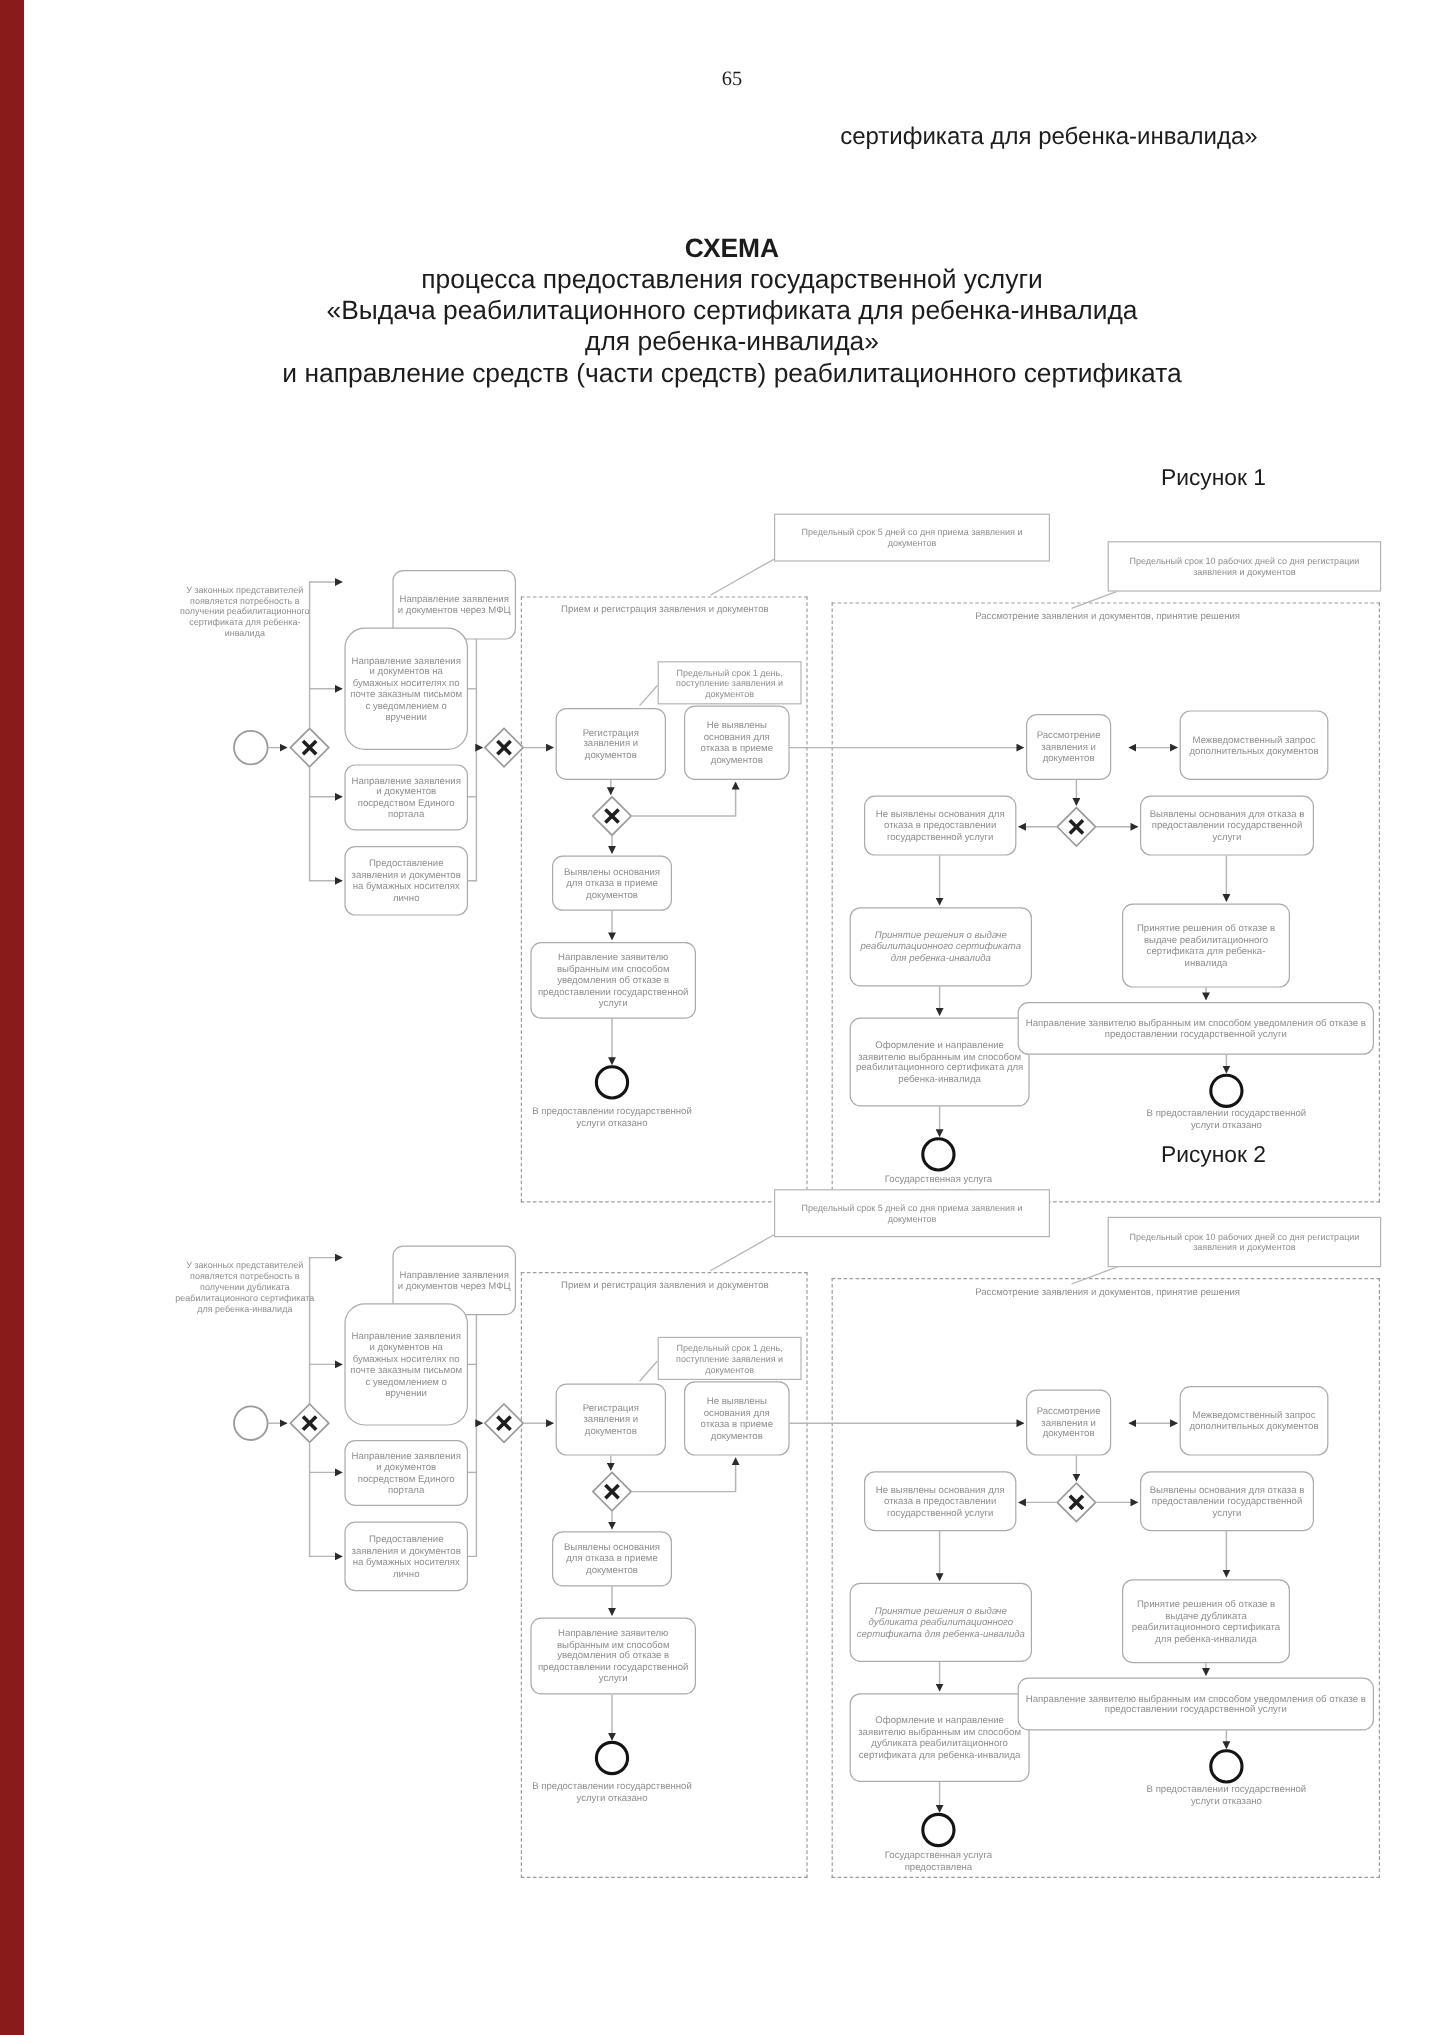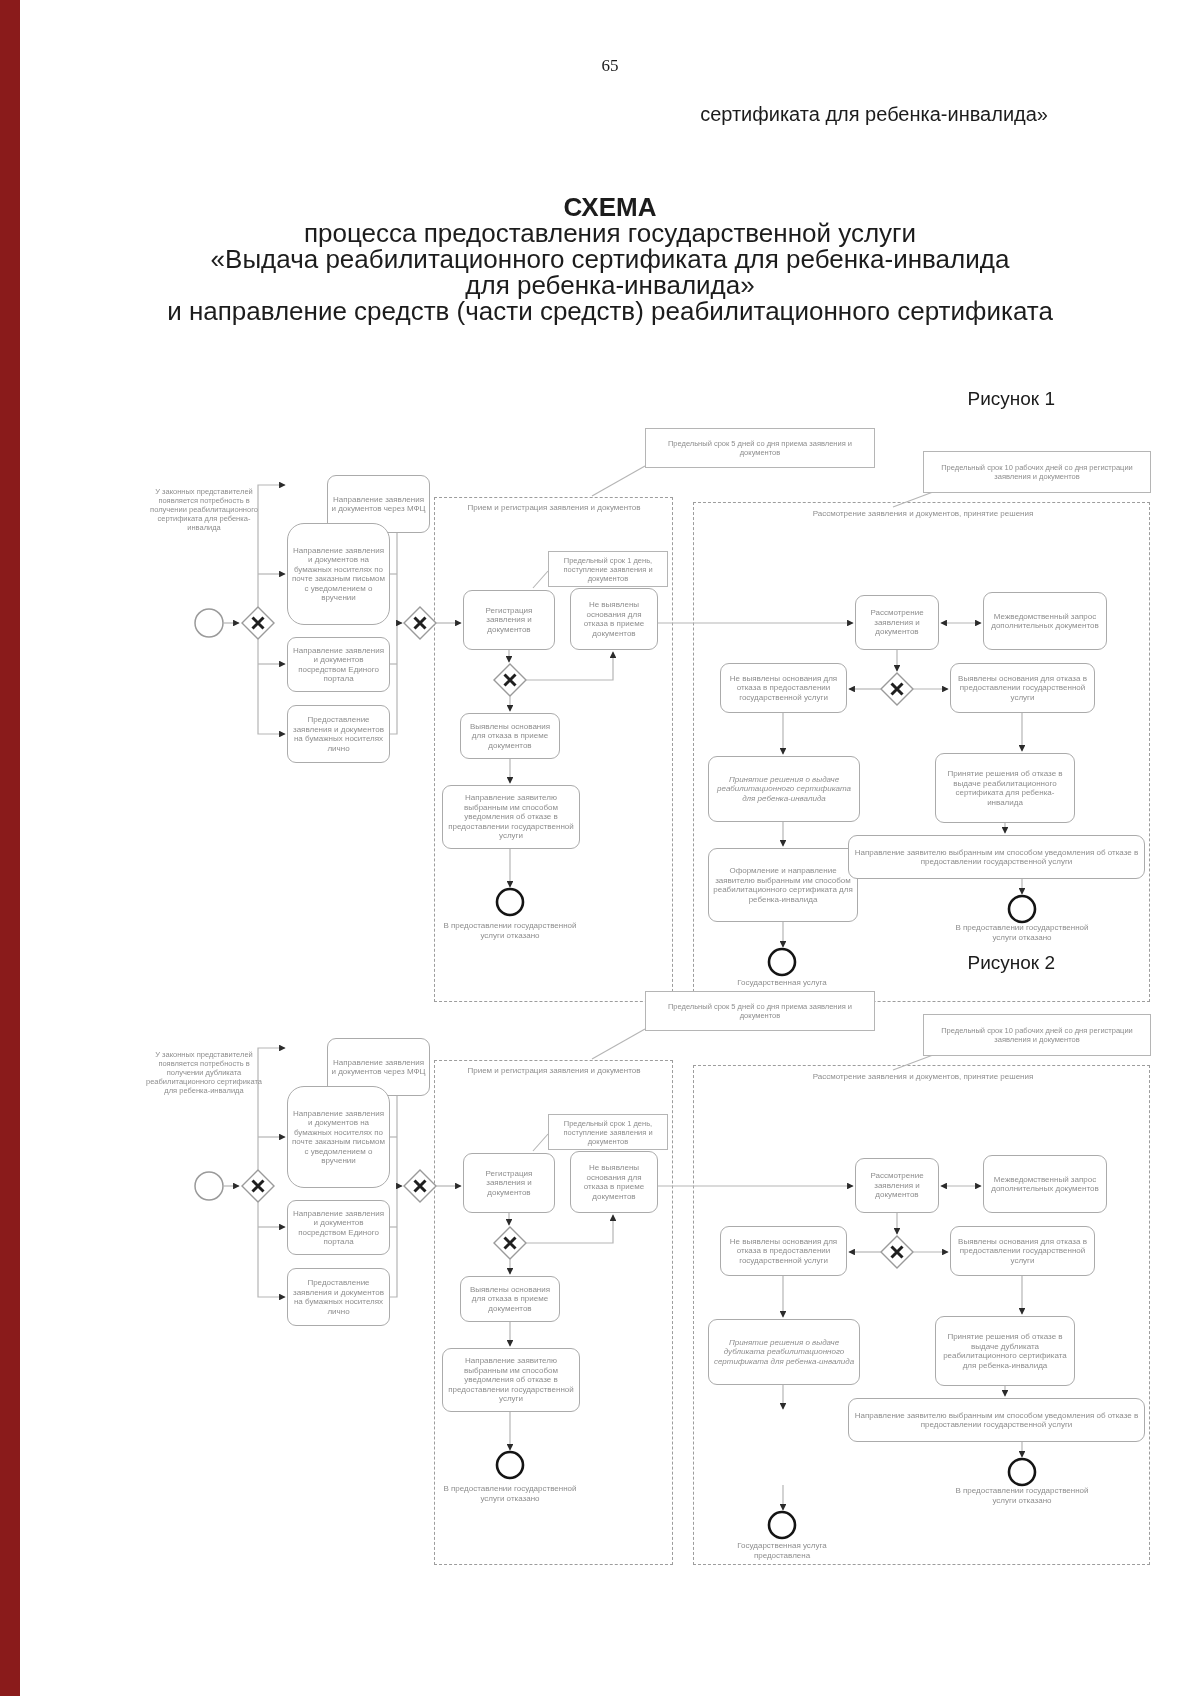--- a/index.html
+++ b/index.html
@@ -5,21 +5,21 @@
   html,body{margin:0;padding:0;background:#e8e8e8;}
   .page{position:relative;width:1200px;height:1696px;background:#ffffff;overflow:hidden;
         font-family:"Liberation Sans",sans-serif;color:#1c1c1c;}
   .redbar{position:absolute;left:0;top:0;width:20px;height:100%;background:#8a1b1b;}
   .content{position:absolute;left:20px;top:0;width:1180px;height:100%;}
 
   .pageno{position:absolute;top:56px;left:0;width:100%;text-align:center;
           font-family:"Liberation Serif",serif;font-size:17px;}
   .contline{position:absolute;top:103px;right:152px;font-size:20px;}
   .titleblock{position:absolute;top:194px;left:0;width:100%;text-align:center;
-              font-size:26px;line-height:26px;}
+              font-size:22px;line-height:26px;}
   .titleblock .b{font-weight:bold;}
   .cap{position:absolute;right:145px;font-size:19px;}
   .cap1{top:388px;} .cap2{top:952px;}
 
   .fig{position:absolute;width:1015px;height:595px;}
   .fig>div{position:absolute;box-sizing:border-box;}
   .fl{position:absolute;left:0;top:0;width:1015px;height:595px;pointer-events:none;}
 
   .bx{border:1px solid #ababab;border-radius:9px;background:#fff;
       display:flex;align-items:center;justify-content:center;text-align:center;
@@ -39,21 +39,21 @@
   .p-reg1lbl{left:300px;top:78px;width:218px;}
   .p-reg2lbl{left:628px;top:84px;width:300px;}
   .p-ann1{left:500px;top:3px;width:230px;height:40px;}
   .p-ann2{left:778px;top:26px;width:228px;height:42px;}
   .p-ann3{left:403px;top:126px;width:120px;height:36px;}
   .p-register{left:318px;top:165px;width:92px;height:60px;}
   .p-noRefAcc{left:425px;top:163px;width:88px;height:62px;}
   .p-refAcc{left:315px;top:288px;width:100px;height:46px;}
   .p-notify1{left:297px;top:360px;width:138px;height:64px;}
   .p-endlbl1{left:295px;top:496px;width:140px;}
-  .p-review{left:710px;top:170px;width:84px;height:55px;}
+  .p-review{left:710px;top:170px;width:71px;height:55px;}
   .p-inter{left:838px;top:167px;width:124px;height:58px;}
   .p-noRefSvc{left:575px;top:238px;width:127px;height:50px;}
   .p-refSvc{left:805px;top:238px;width:145px;height:50px;}
   .p-decIss{left:563px;top:331px;width:152px;height:66px;font-style:italic;}
   .p-sendCert{left:563px;top:423px;width:150px;height:74px;}
   .p-endlbl2{left:572px;top:553px;width:130px;}
   .p-decRef{left:790px;top:328px;width:140px;height:70px;}
   .p-notify2{left:703px;top:410px;width:297px;height:44px;}
   .p-endlbl3{left:810px;top:498px;width:134px;}
 
@@ -203,20 +203,21 @@
       <div class="bx p-register">Регистрация заявления и документов</div>
       <div class="bx p-noRefAcc">Не выявлены основания для отказа в приеме документов</div>
       <div class="bx p-refAcc">Выявлены основания для отказа в приеме документов</div>
       <div class="bx p-notify1">Направление заявителю выбранным им способом уведомления об отказе в предоставлении государственной услуги</div>
       <div class="lb p-endlbl1">В предоставлении государственной услуги отказано</div>
       <div class="bx p-review">Рассмотрение заявления и документов</div>
       <div class="bx p-inter">Межведомственный запрос дополнительных документов</div>
       <div class="bx p-noRefSvc">Не выявлены основания для отказа в предоставлении государственной услуги</div>
       <div class="bx p-refSvc">Выявлены основания для отказа в предоставлении государственной услуги</div>
       <div class="bx p-decIss">Принятие решения о выдаче дубликата реабилитационного сертификата для ребенка-инвалида</div>
+      <div class="bx p-sendCert">Оформление и направление заявителю выбранным им способом дубликата реабилитационного сертификата для ребенка-инвалида</div>
       <div class="lb p-endlbl2">Государственная услуга предоставлена</div>
       <div class="bx p-decRef">Принятие решения об отказе в выдаче дубликата реабилитационного сертификата для ребенка-инвалида</div>
       <div class="bx p-notify2">Направление заявителю выбранным им способом уведомления об отказе в предоставлении государственной услуги</div>
       <div class="lb p-endlbl3">В предоставлении государственной услуги отказано</div>
     </div>
 
   </div>
 </div>
 
 </body></html>

